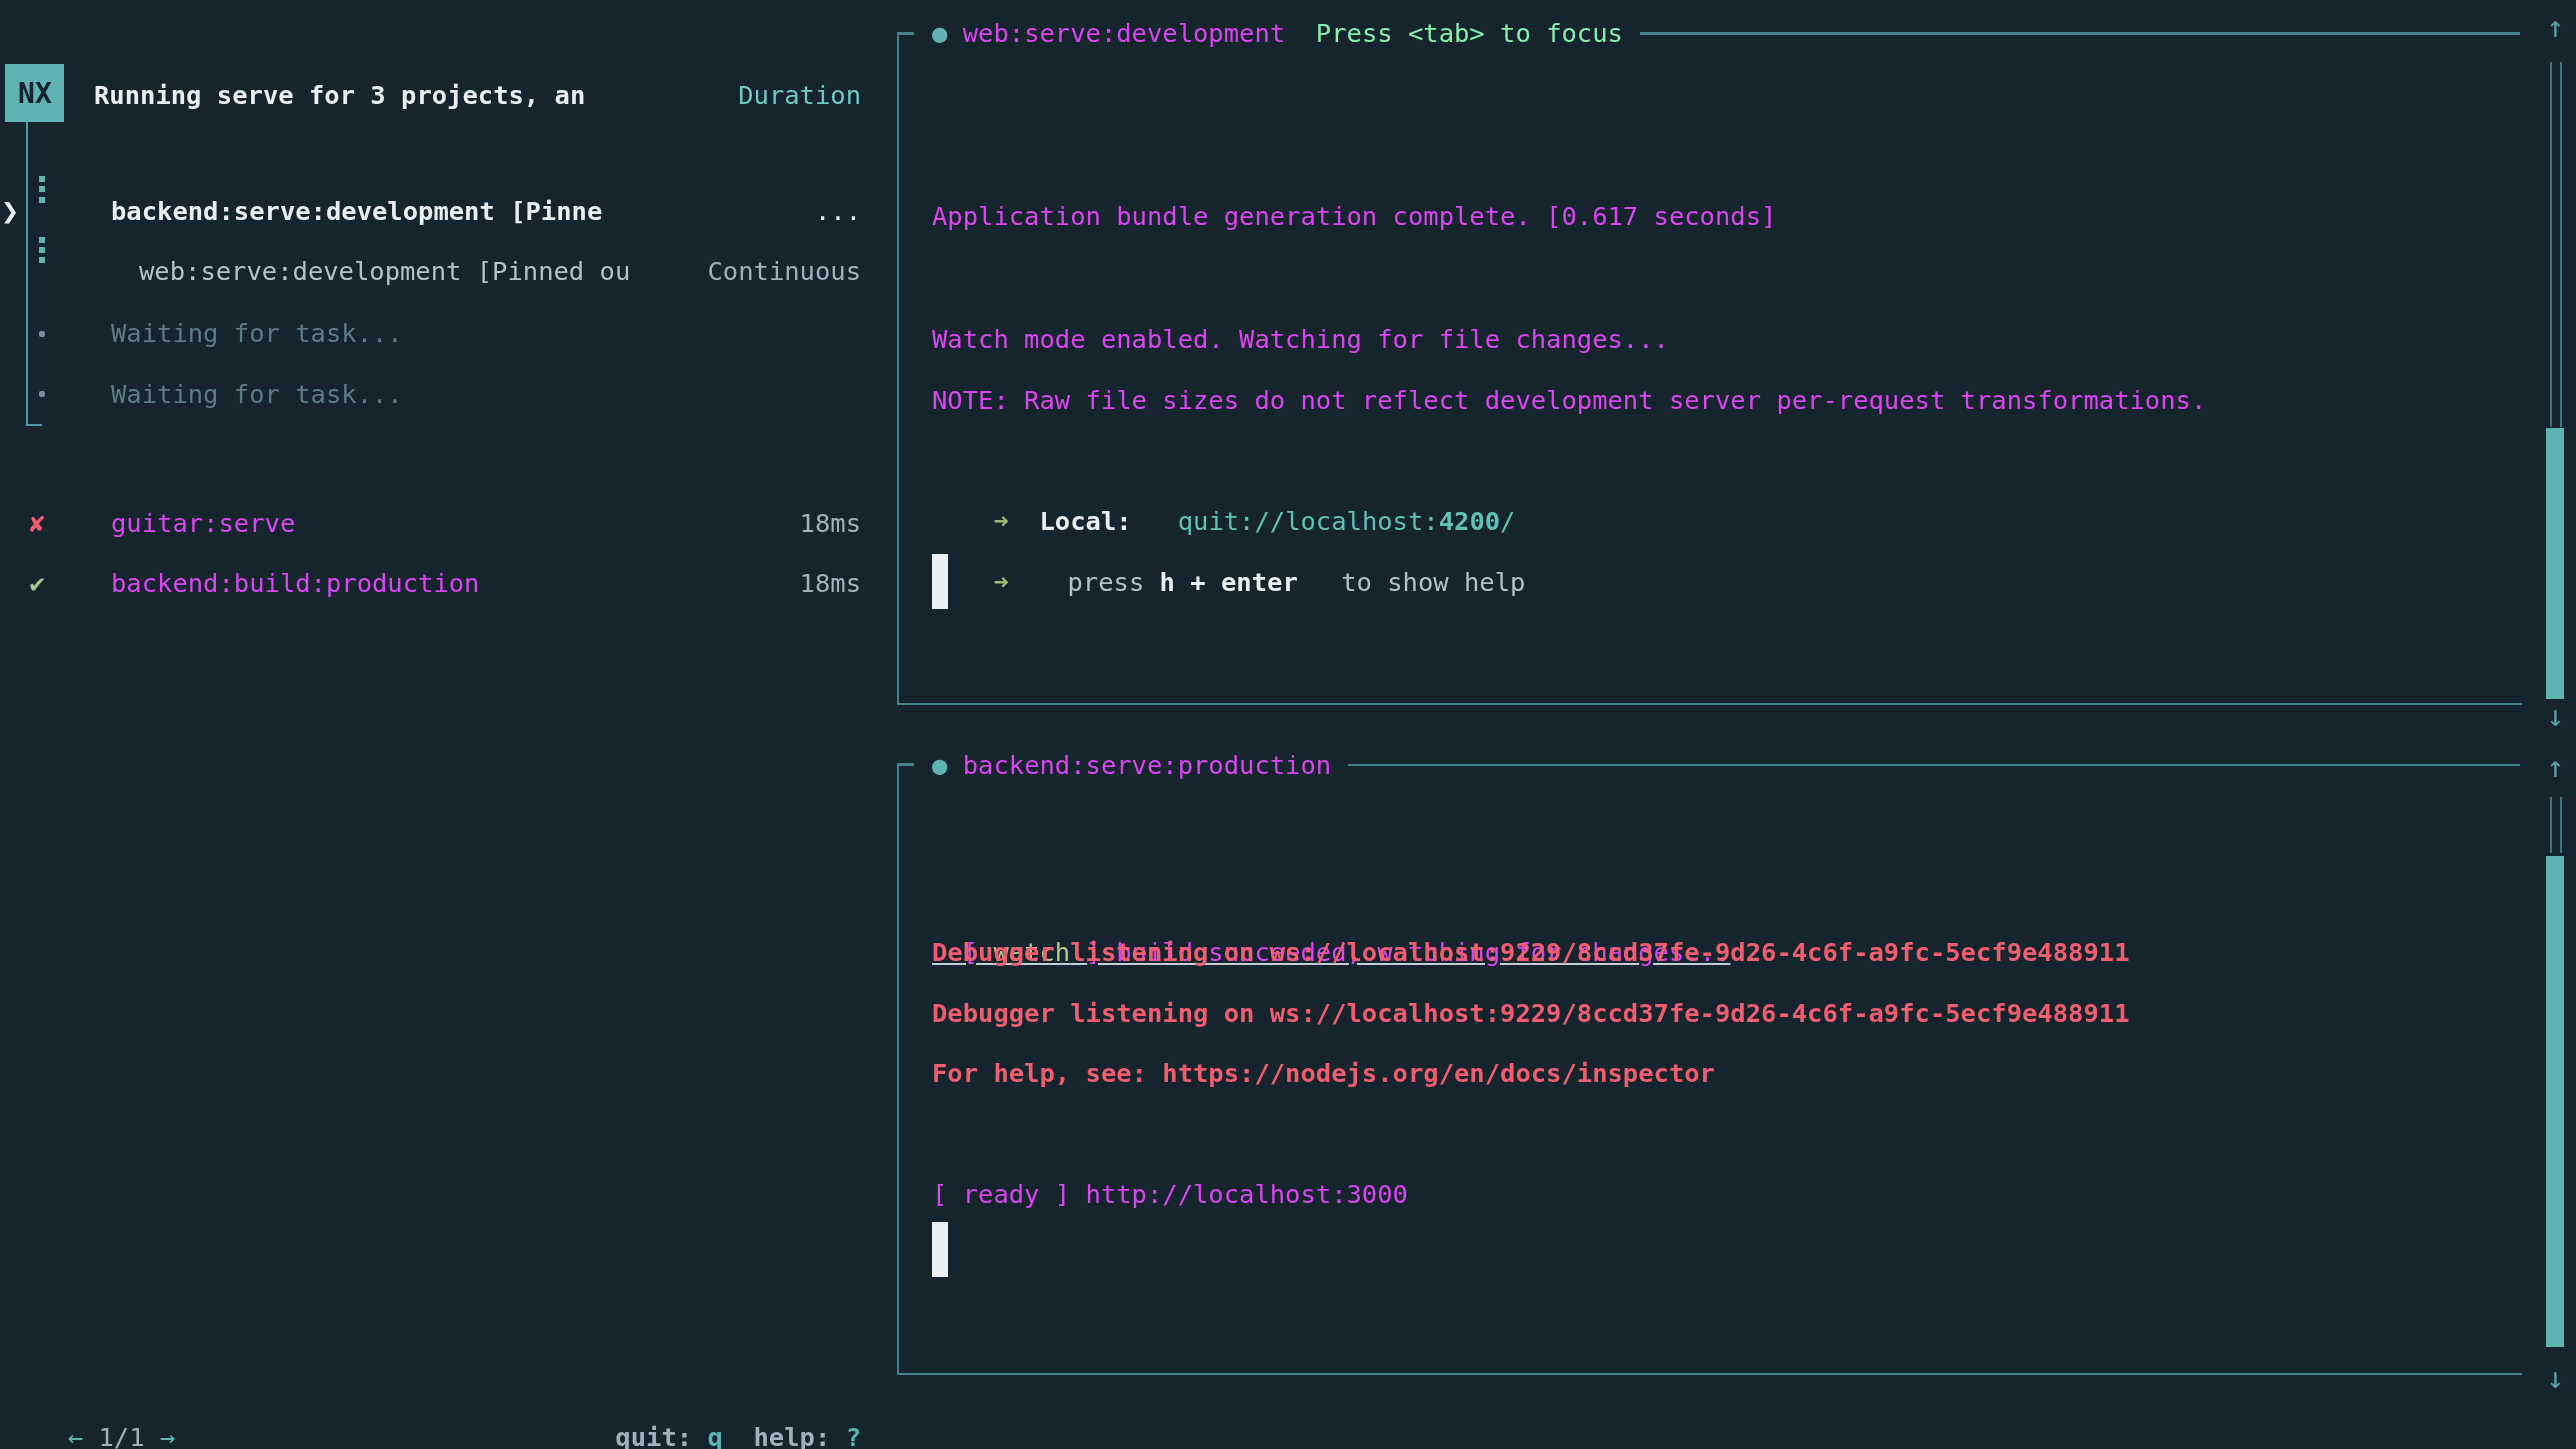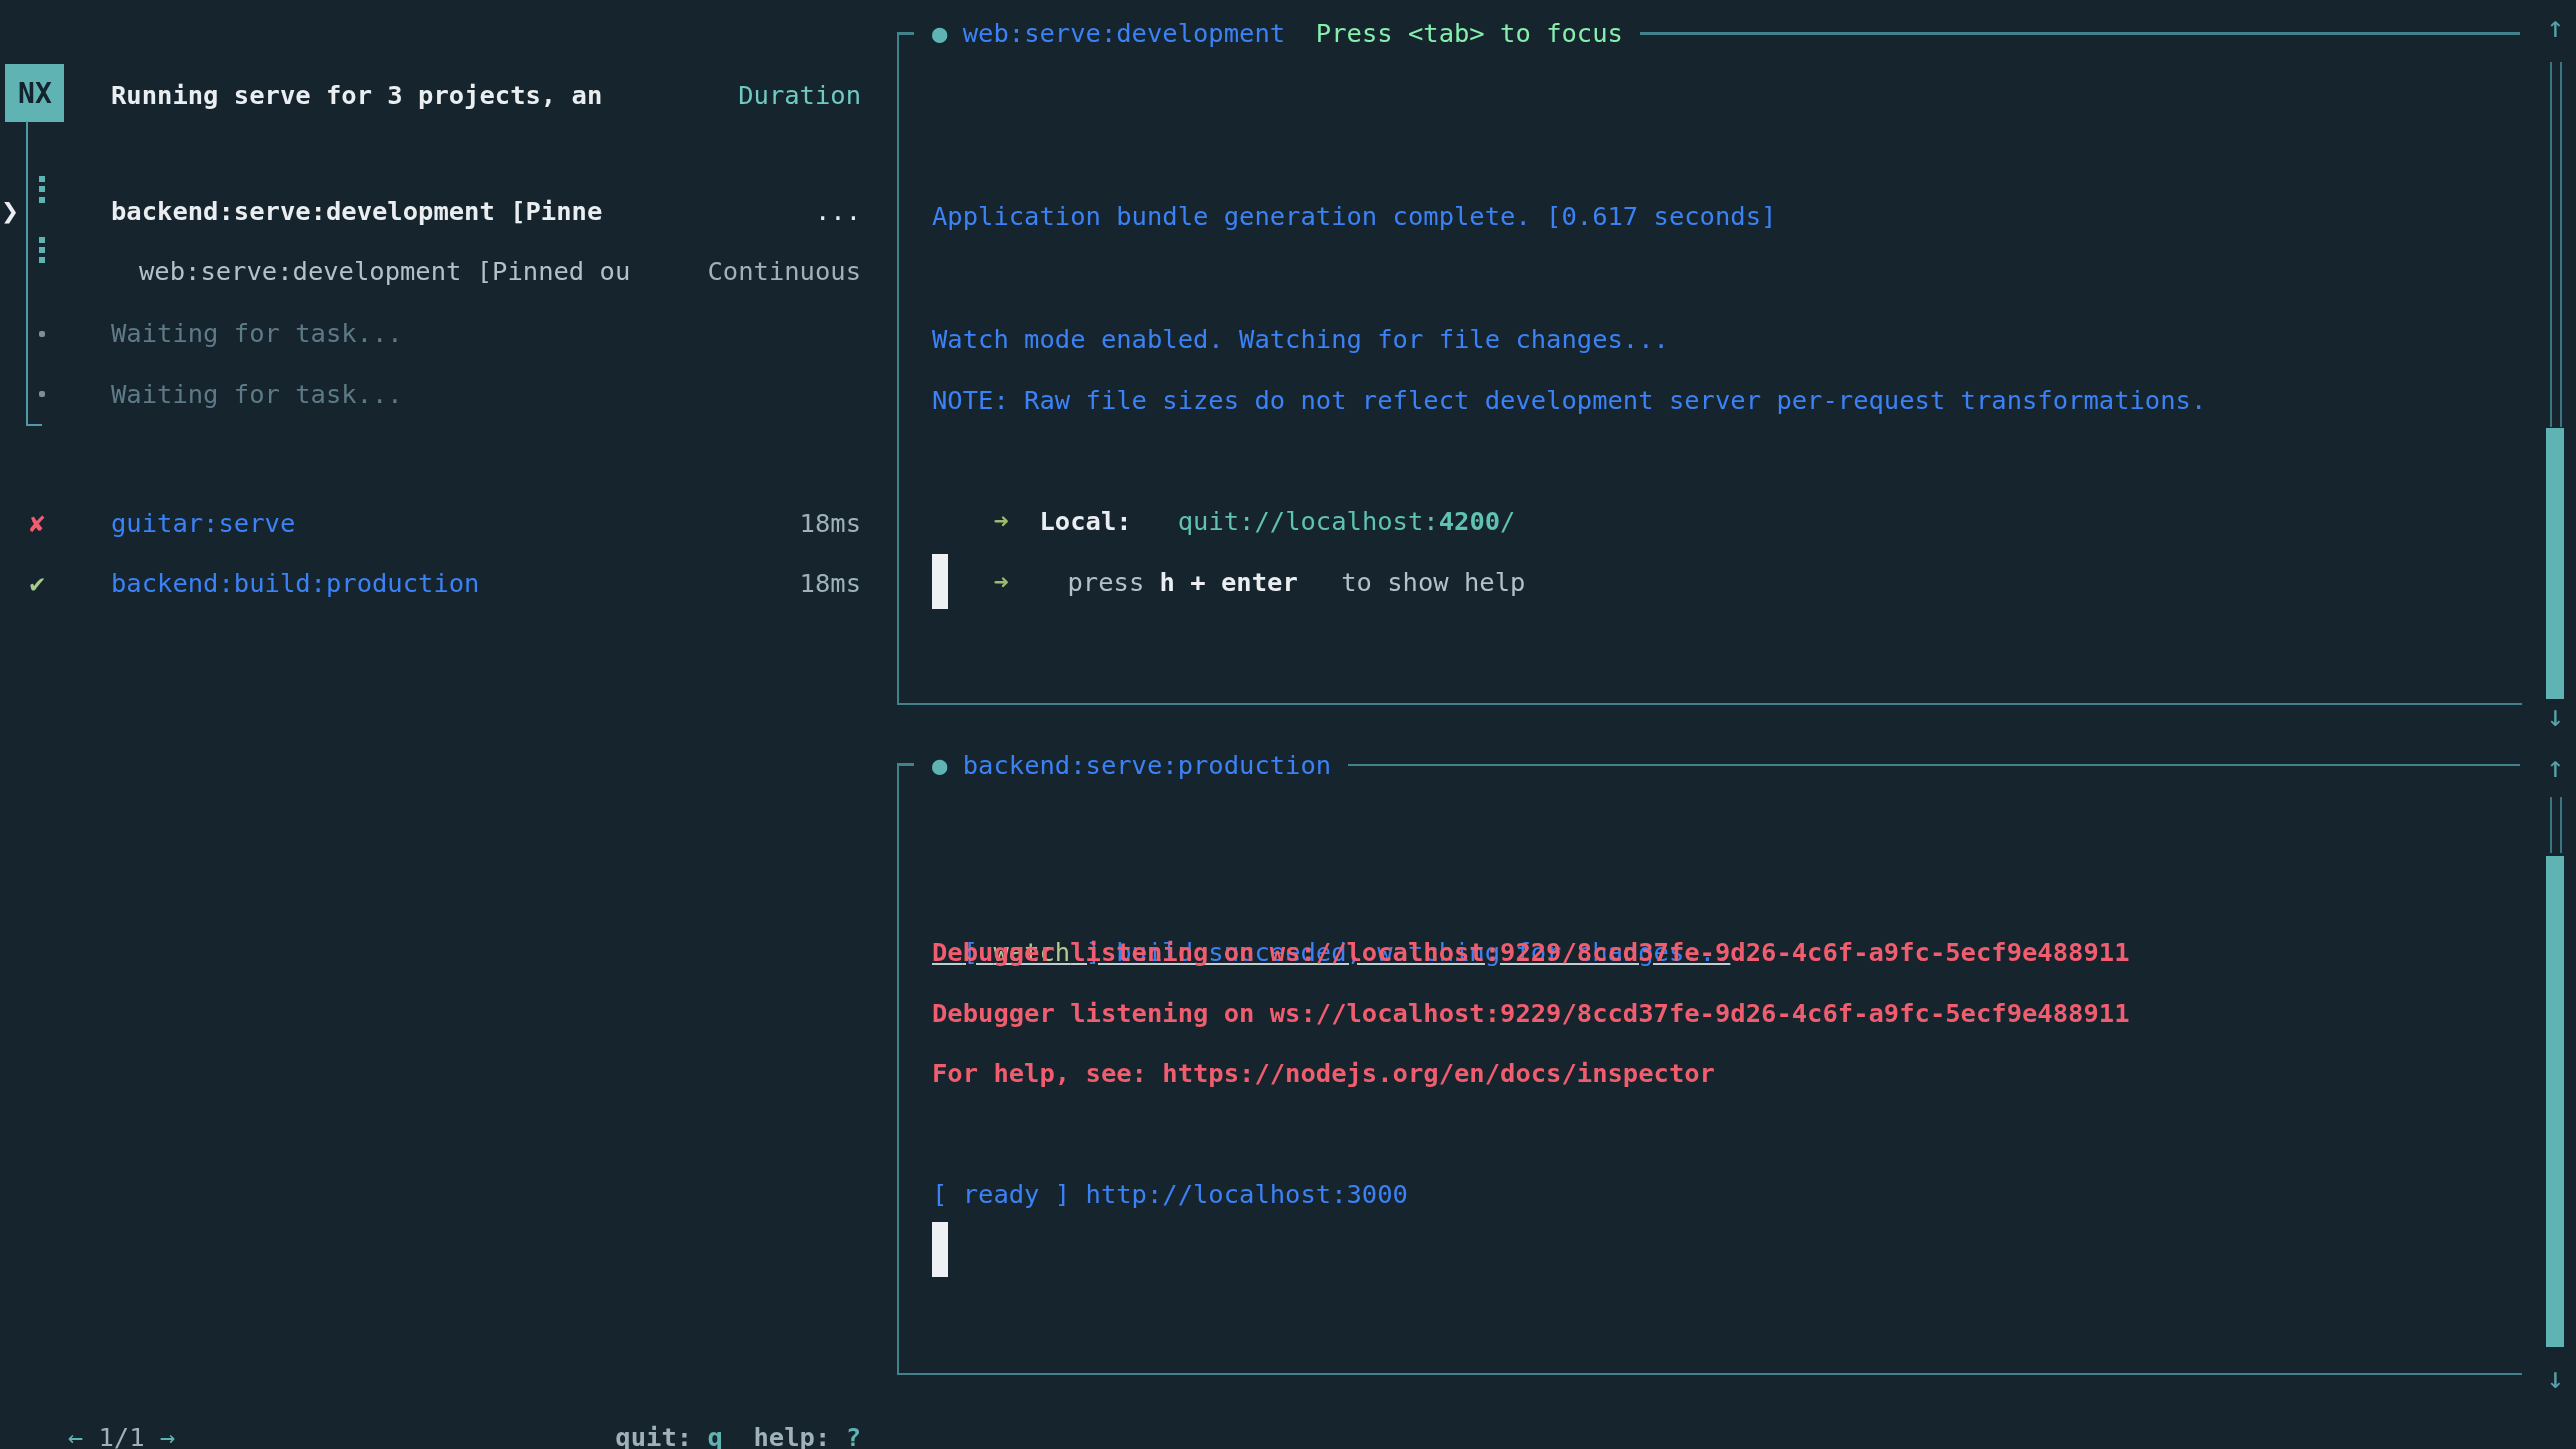--- a/index.html
+++ b/index.html
@@ -1,21 +1,21 @@
 <!DOCTYPE html>
 <html style="font-size:10.7px"><head>
 <meta charset="utf-8">
 <style>
   html,body{margin:0;padding:0;background:#16242e;width:2576px;height:1449px;overflow:hidden;}
   body{font-family:"DejaVu Sans Mono","Liberation Mono",monospace;font-size:25.5px;color:#c2ced4;position:relative;}
   .line{position:absolute;height:60px;line-height:60px;white-space:pre;}
   .right-col{position:absolute;height:60px;line-height:60px;white-space:pre;right:1715px;text-align:right;}
   .t-bright{color:#eaeef0;font-weight:bold;}
   .t-white{color:#e6ecef;}
-  .t-norm{color:#3b82f6;}
+  .t-norm{color:#d946ef;}
   .t-label{color:#b3c1c9;margin-left:28px;}
   .t-mut{color:#9fb2bb;}
   .t-dim{color:#5d7a87;}
   .t-teal{color:#5fb3b3;}
   .t-dur{color:#6fcac2;}
   .t-hint{color:#86efac;}
   .t-url{color:#5fc2b2;}
   .t-url-b{color:#5fc2b2;font-weight:bold;}
   .t-red{color:#ef5d6e;font-weight:bold;}
   .t-green{color:#b4ca8e;}
@@ -37,21 +37,21 @@
             font-size:29.5px;color:#57a2a8;}
   .sb-track{position:absolute;left:2550px;width:8px;border-left:2px solid #3d7482;border-right:2px solid #3d7482;}
   .sb-thumb{position:absolute;left:2546px;width:18px;background:#5fb3b3;}
 </style>
 </head>
 <body>
 
 <div class="logo">NX</div>
 <div class="tree"></div>
 
-<div class="line t-bright" style="left:111px;top:65px;text-align:center;">Running serve for 3 projects, an</div>
+<div class="line t-bright" style="left:94px;top:65px;text-align:center;">Running serve for 3 projects, an</div>
 <div class="right-col t-dur" style="top:65px;">Duration</div>
 
 <div>
   <div class="chev">❯</div>
   <div class="rdot" style="top:176px;"></div>
   <div class="rdot" style="top:186px;"></div>
   <div class="rdot" style="top:197px;"></div>
   <div class="line t-bright" style="left:111px;top:181px;">backend:serve:development [Pinne</div>
   <div class="right-col t-white" style="top:181px;">...</div>
 </div>

